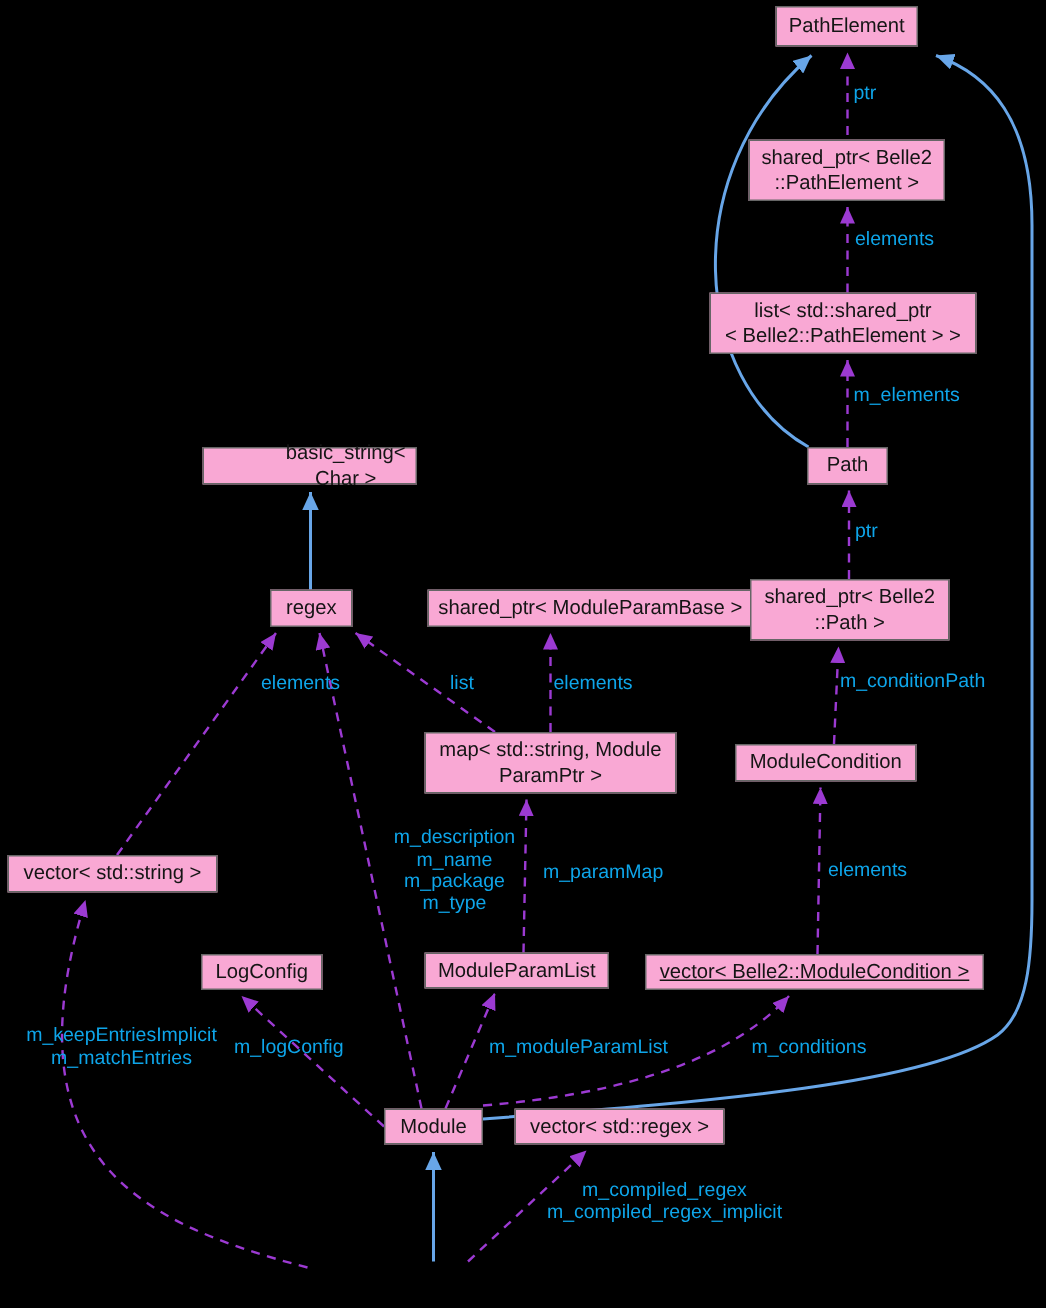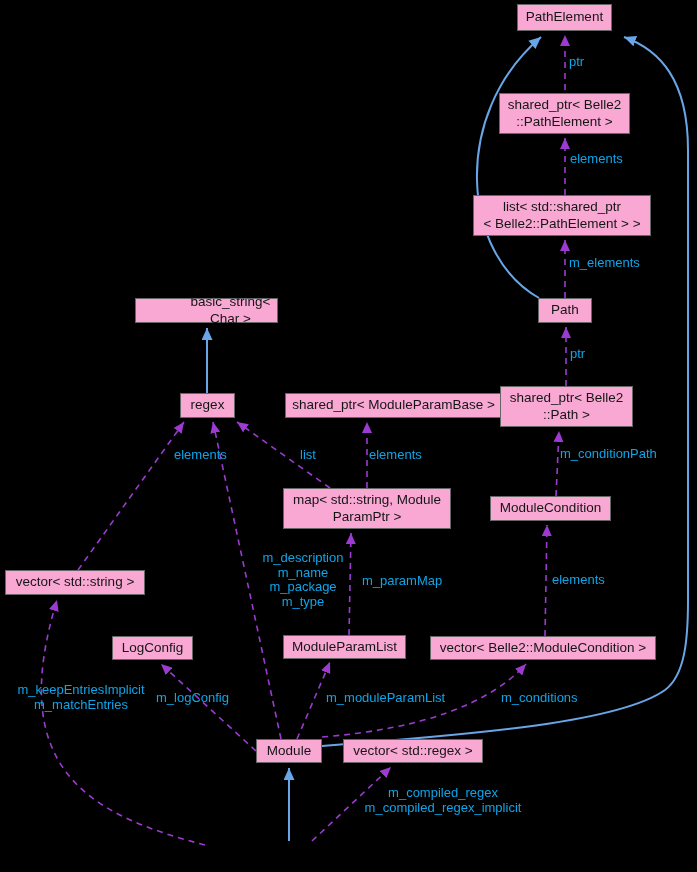--- a/index.html
+++ b/index.html
@@ -94,20 +94,20 @@
   <div class="node" style="left:538px;top:298px;width:54px;height:25px;">Path</div>
   <div class="node" style="left:135px;top:298px;width:143px;height:25px;padding-left:48px;">basic_string&lt; Char &gt;</div>
   <div class="node" style="left:180px;top:393px;width:55px;height:25px;">regex</div>
   <div class="node" style="left:258px;top:393px;width:217px;height:25px;margin-left:27px;">shared_ptr&lt; ModuleParamBase &gt;</div>
   <div class="node" style="left:500px;top:386px;width:133px;height:41px;">shared_ptr&lt; Belle2
 ::Path &gt;</div>
   <div class="node" style="left:283px;top:488px;width:168px;height:41px;">map&lt; std::string, Module
 ParamPtr &gt;</div>
   <div class="node" style="left:490px;top:496px;width:121px;height:25px;">ModuleCondition</div>
   <div class="node" style="left:5px;top:570px;width:140px;height:25px;">vector&lt; std::string &gt;</div>
-  <div class="node" style="left:112px;top:636px;width:81px;height:24px;">LogConfig</div>
+  <div class="node" style="left:134px;top:636px;width:81px;height:24px;">LogConfig</div>
   <div class="node" style="left:283px;top:635px;width:123px;height:24px;">ModuleParamList</div>
-  <div class="node" style="left:430px;top:636px;width:226px;height:24px;">vector&lt; Belle2::ModuleCondition &gt;</div>
+  <div class="node" style="left:430px;top:636px;width:226px;height:24px;text-decoration:underline;">vector&lt; Belle2::ModuleCondition &gt;</div>
   <div class="node" style="left:256px;top:739px;width:66px;height:24px;">Module</div>
   <div class="node" style="left:343px;top:739px;width:140px;height:24px;">vector&lt; std::regex &gt;</div>
   <div class="node selected" style="left:210px;top:841px;width:162px;height:26px;">PruneDataStoreModule</div>
 
 </div>
 
 </body></html>

